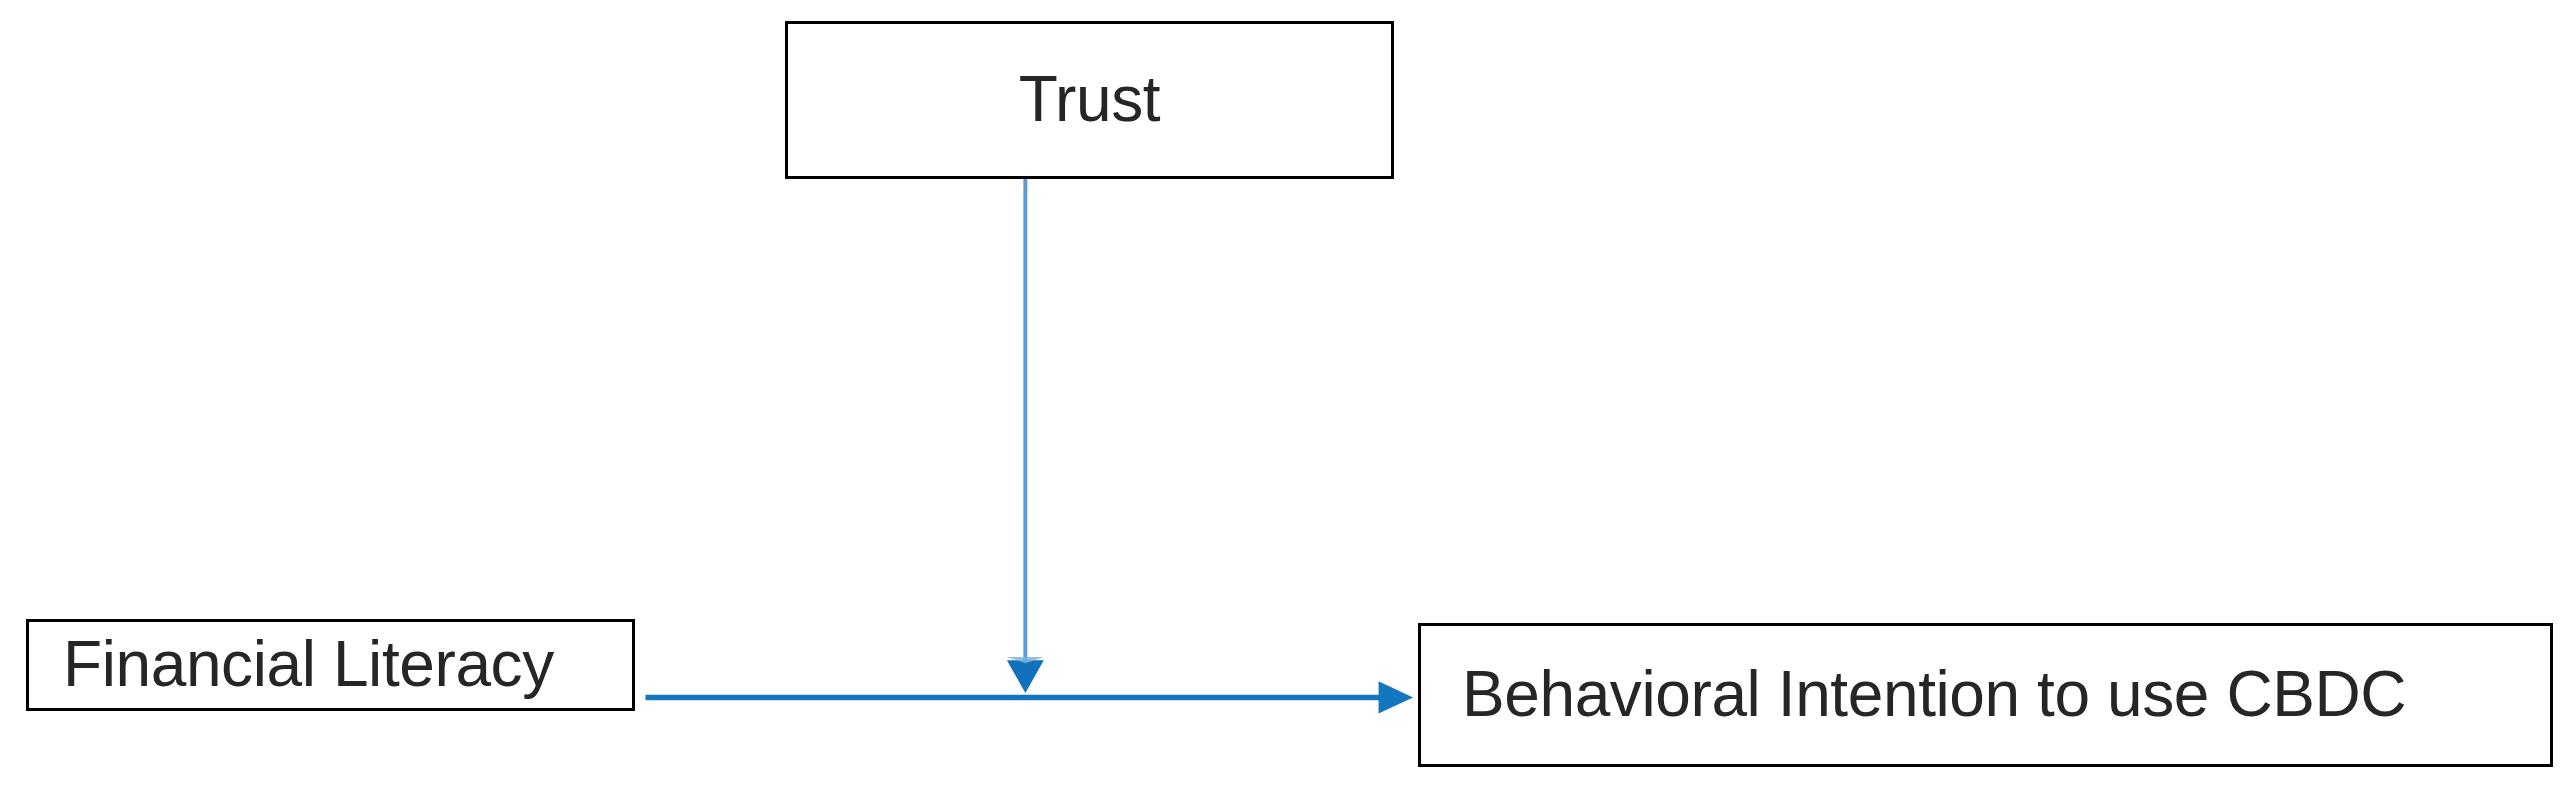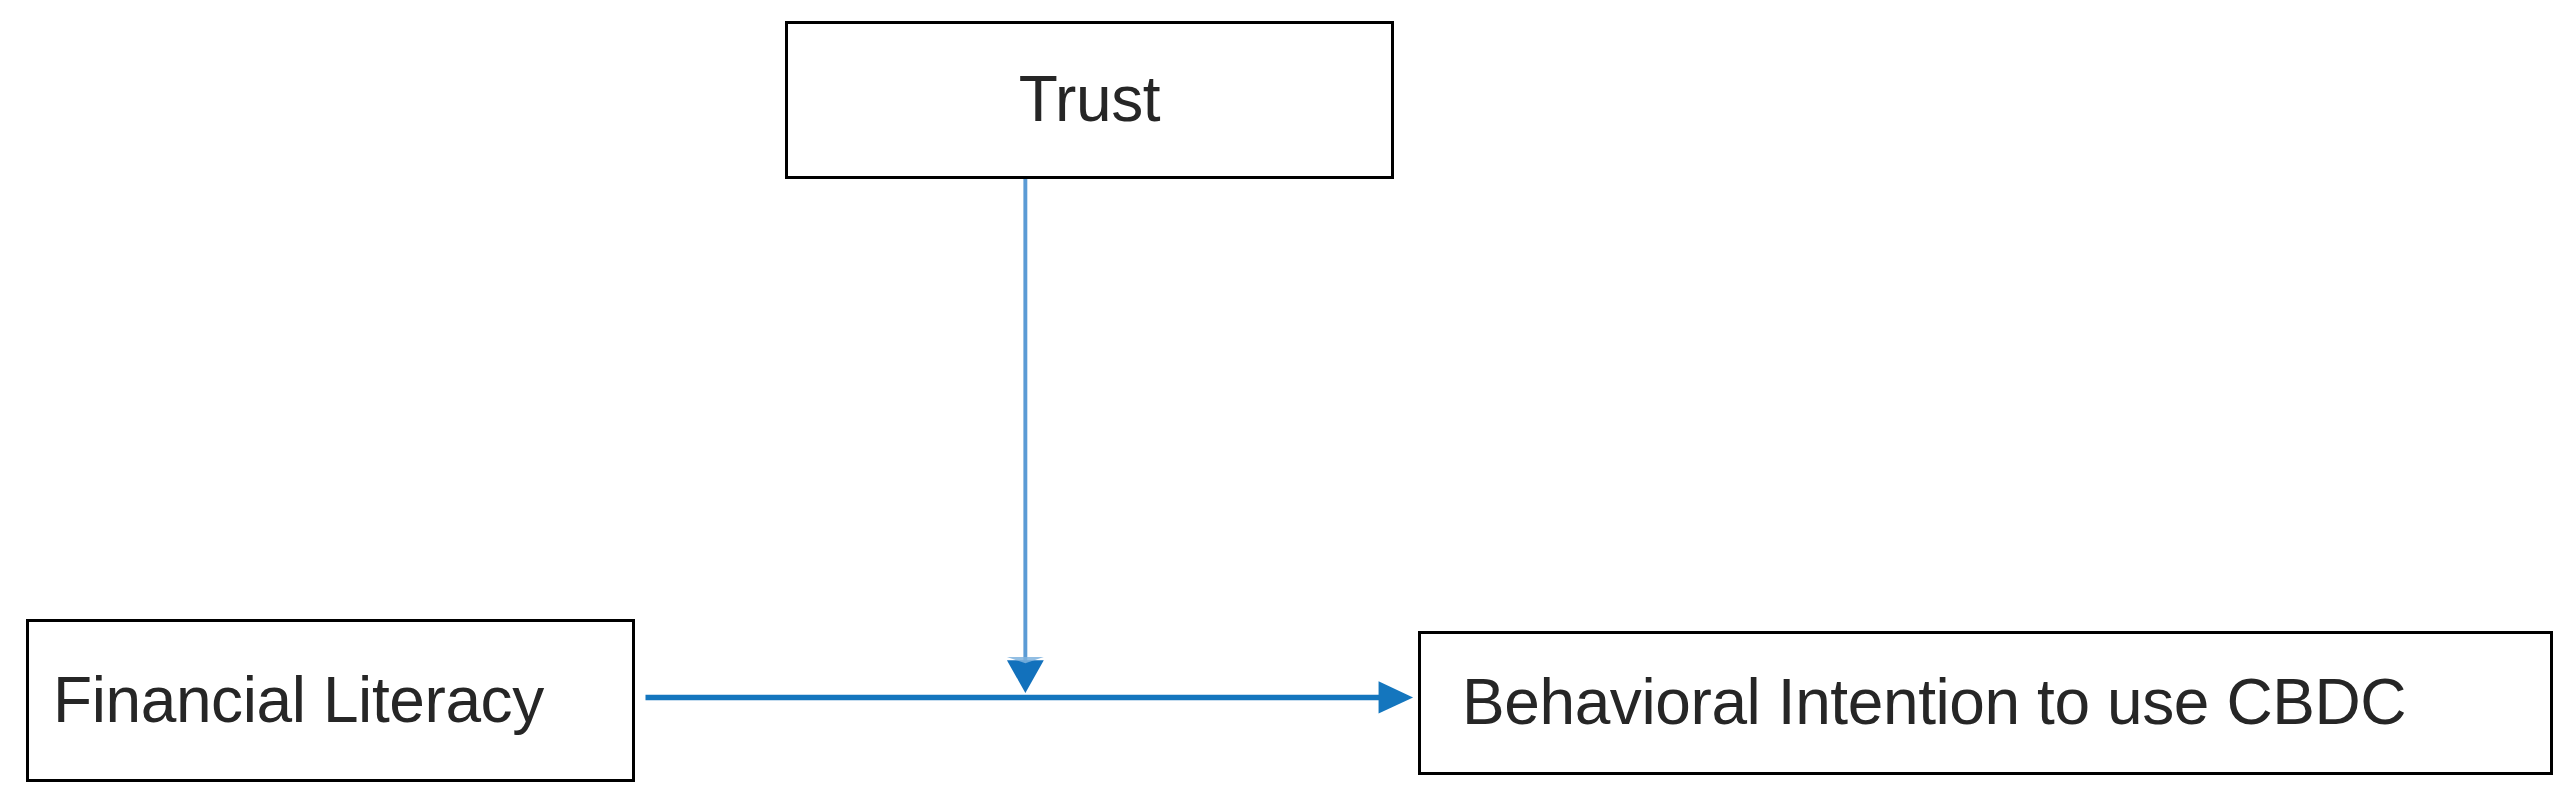--- a/index.html
+++ b/index.html
@@ -42,33 +42,32 @@
     width: 609px;
     height: 158px;
     justify-content: center;
     margin-left: 20px;
   }
   
   #node-financial-literacy {
     left: 26px;
     top: 619px;
     width: 609px;
-    height: 163px;
+    height: 92px;
     justify-content: flex-start;
-    padding-left: 24px;
+    padding-left: 34px;
   }
   
   #node-behavioral-intention {
     left: 1418px;
     top: 623px;
     width: 1135px;
     height: 144px;
     justify-content: flex-start;
     padding-left: 41px;
-    margin-top: 8px;
   }
   
   #arrow-layer {
     position: absolute;
     left: 0;
     top: 0;
     width: 2576px;
     height: 795px;
     pointer-events: none;
   }

